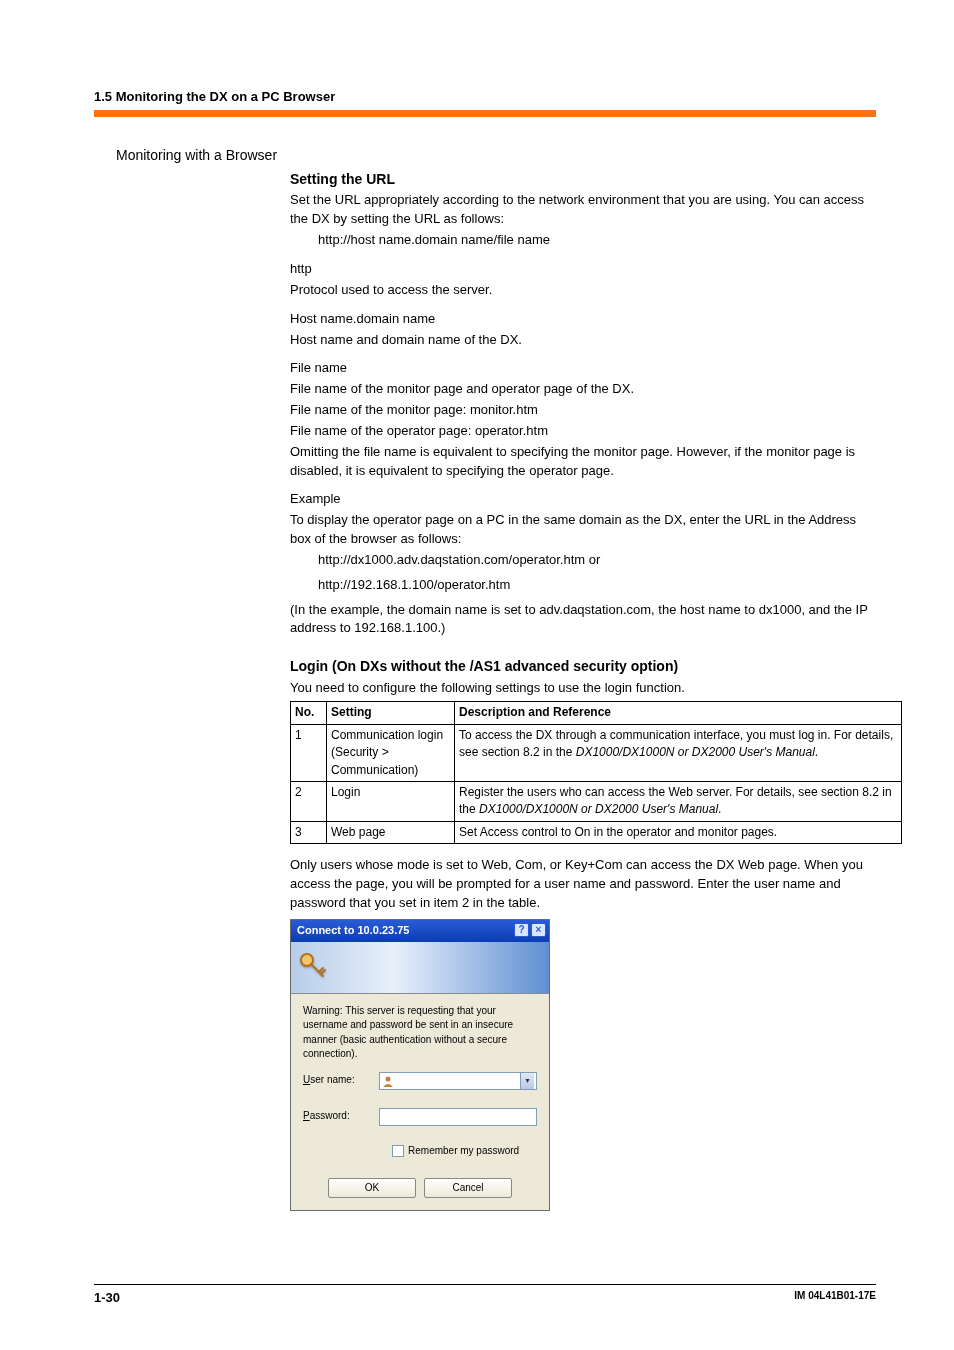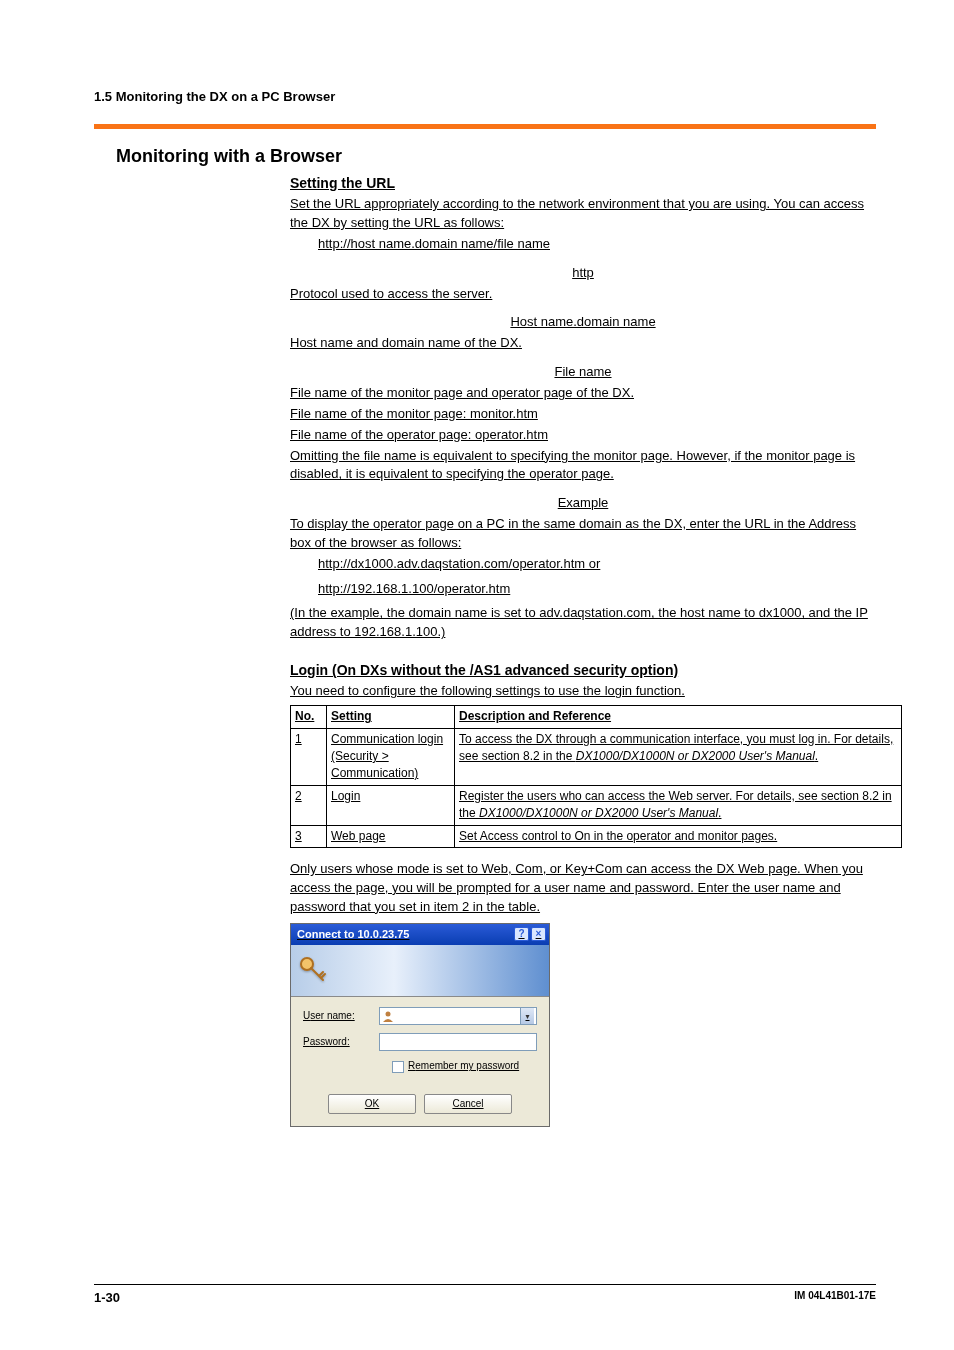--- a/index.html
+++ b/index.html
@@ -9,39 +9,39 @@
     background: #fff;
     color: #000;
     padding: 88px 78px 0 94px;
     font-size: 13px;
     line-height: 1.45;
     position: relative;
   }
   .sec-top {
     font-size: 13px;
     font-weight: bold;
-    border-bottom: 5px solid #f97316;
-    padding-bottom: 17px;
-    margin-bottom: 14px;
+    border-bottom: 7px solid #f97316;
+    padding-bottom: 3px;
+    margin-bottom: 28px;
   }
   .h1 {
-    font-size: 18px;
-    font-weight: bold;
+    font-size: 14px;
+    font-weight: normal;
     margin: 0 0 4px 22px;
   }
-  .indent { margin-left: 196px; text-decoration: underline; }
+  .indent { margin-left: 196px; }
   .h2 {
     font-size: 14px;
     font-weight: bold;
     margin-top: 2px;
     margin-bottom: 2px;
   }
   .para { margin-bottom: 2px; }
   .mono { margin-left: 28px; margin-bottom: 6px; }
-  .sub { margin-top: 10px; text-align: center; }
+  .sub { margin-top: 10px; }
   .italic { font-style: italic; }
   table.settings {
     border-collapse: collapse;
     width: 612px;
     margin-top: 4px;
     margin-bottom: 12px;
     font-size: 12px;
     padding-left: 7px;
   }
   table.settings th, table.settings td {
@@ -88,21 +88,21 @@
     background: linear-gradient(to right, #b7cde8 0%, #e8f0fb 40%, #5f8fd0 100%);
     border-bottom: 1px solid #8a8a8a;
     display:flex;
     align-items:center;
     padding-left:6px;
   }
   .login-banner svg { filter: drop-shadow(0 1px 1px rgba(0,0,0,0.3)); }
   .login-body { padding: 10px 12px 12px 12px; color: #000; }
   .login-msg1 { margin-bottom: 8px; }
   .login-msg2 { margin-bottom: 10px; }
-  .form-row { display: flex; align-items: center; margin-bottom: 8px; gap: 6px; }
+  .form-row { display: flex; align-items: center; margin-bottom: 18px; gap: 6px; }
   .form-row label { width: 70px; }
   .form-row .underline { text-decoration: underline; }
   .tin {
     flex: 1;
     height: 18px;
     border: 1px solid #7f9db9;
     background: #fff;
     font-size: 10px;
     padding: 0 2px;
     display: flex;
@@ -209,20 +209,21 @@
     </div>
     <div class="login-banner">
       <svg width="34" height="34" viewBox="0 0 34 34">
         <g fill="none" stroke="#b07020" stroke-width="2">
           <circle cx="10" cy="10" r="6" fill="#f4c46a"></circle>
           <path d="M14 14 L26 26 M22 22 L26 18 M24 24 L28 20" stroke-linecap="round"></path>
         </g>
       </svg>
     </div>
     <div class="login-body">
+      <div class="login-msg2">Warning: This server is requesting that your username and password be sent in an insecure manner (basic authentication without a secure connection).</div>
       <div class="form-row">
         <label><span class="underline">U</span><span>ser name:</span></label>
         <div class="tin">
           <svg width="12" height="12" viewBox="0 0 12 12">
               <circle cx="6" cy="4" r="2.5" fill="#c08040"></circle>
               <path d="M1 12 Q6 6 11 12" fill="#c08040"></path>
             </svg>
           <span></span>
           <div class="combo-arrow">▾</div>
         </div>

